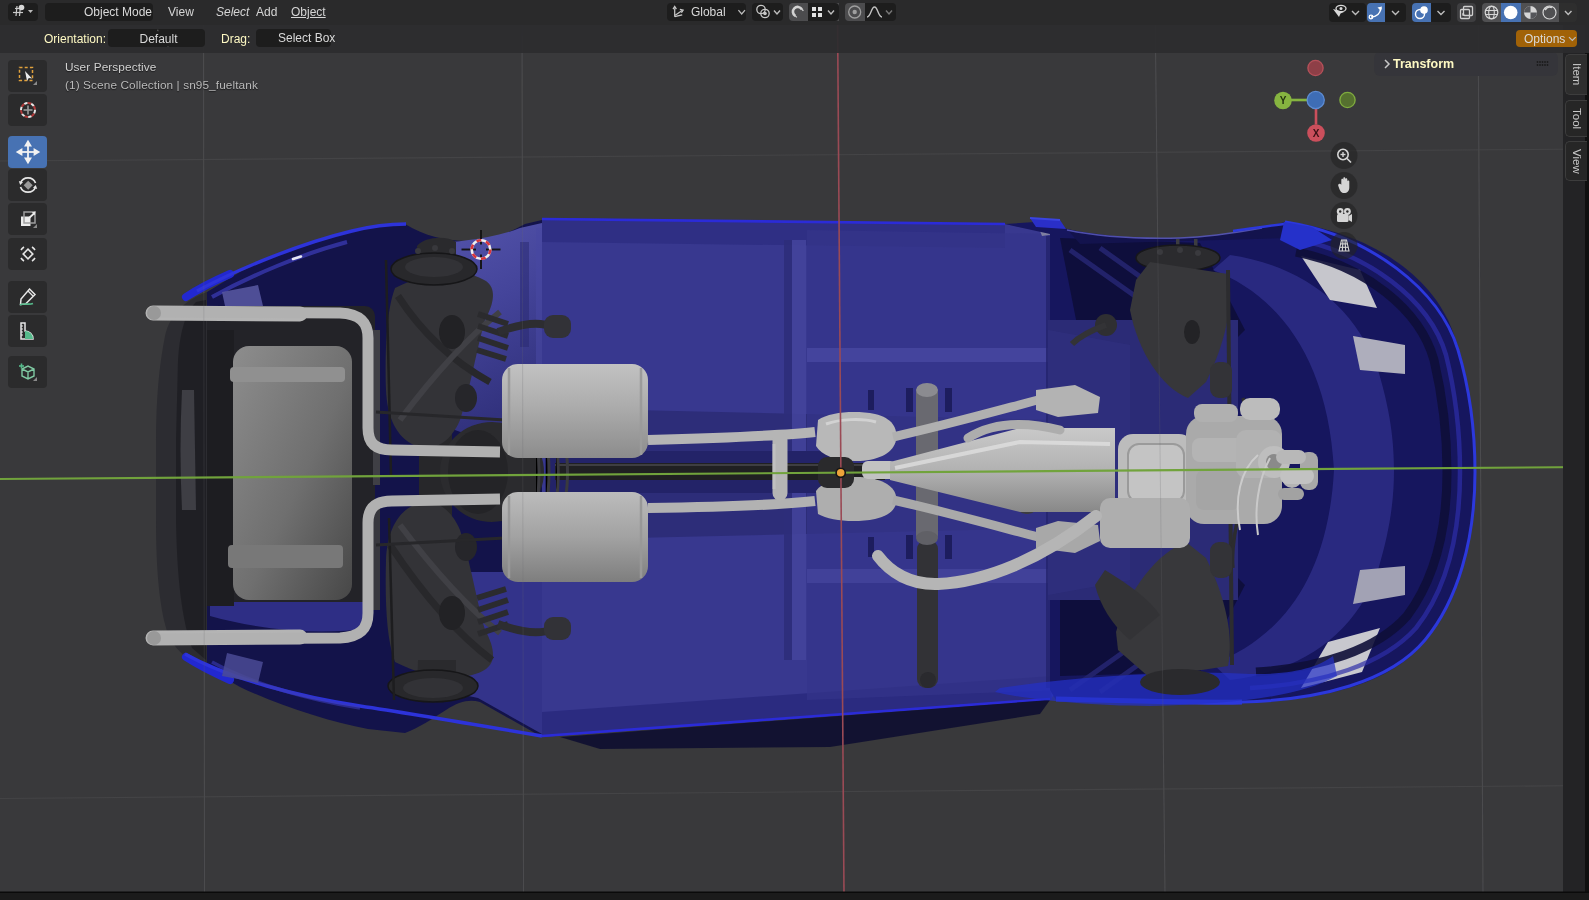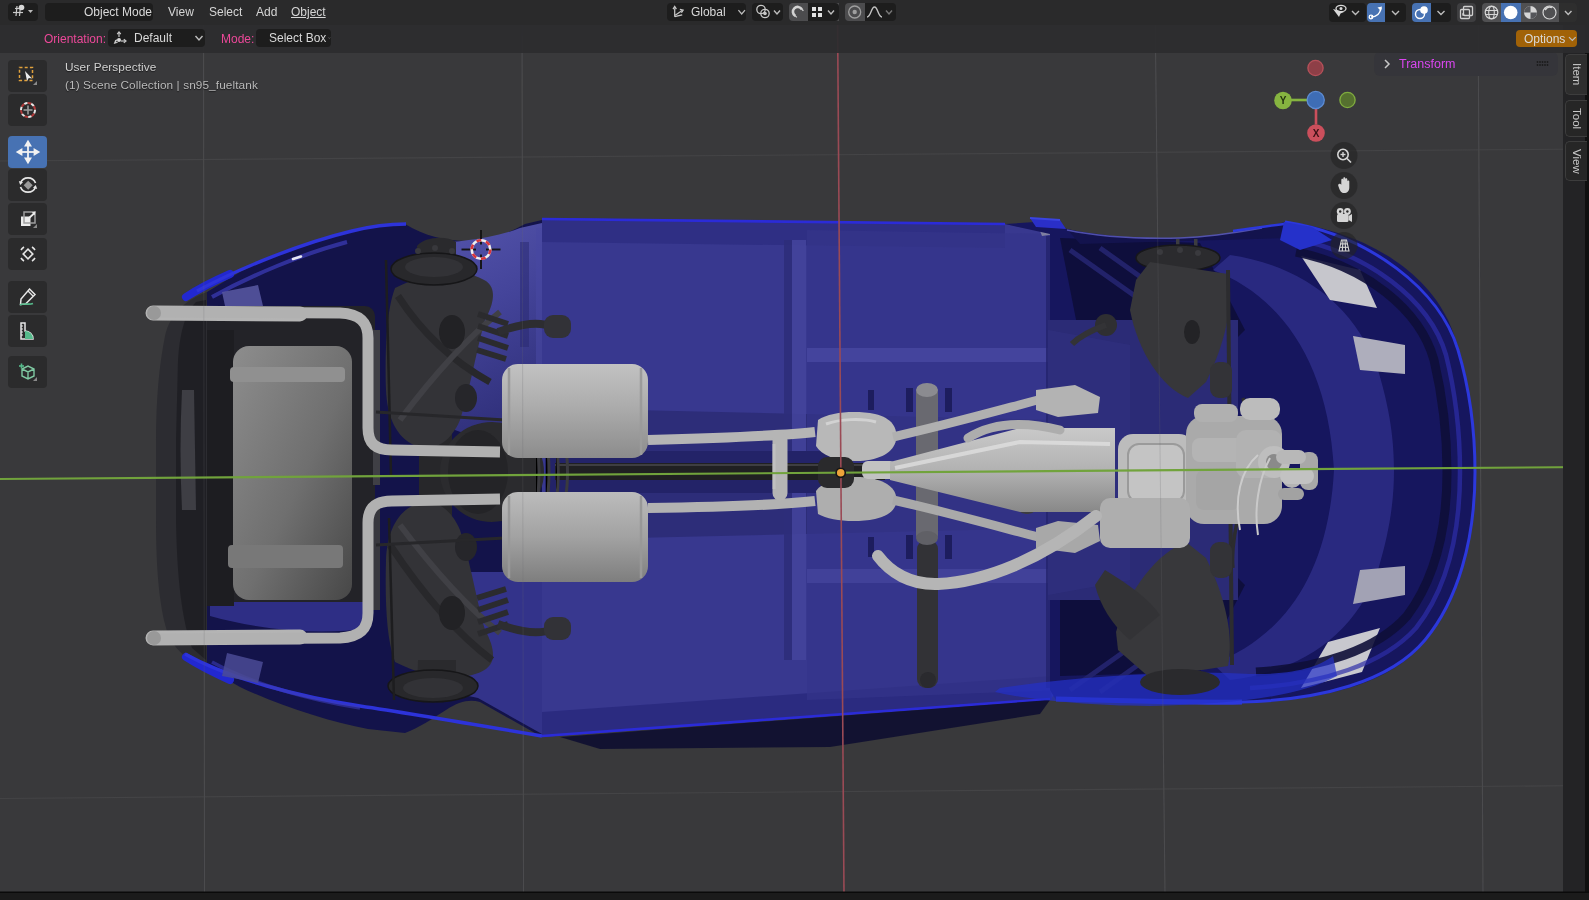--- a/index.html
+++ b/index.html
@@ -6,21 +6,21 @@
   html,body { width:1589px; height:900px; overflow:hidden; background:#39393b;
     font-family:"Liberation Sans", sans-serif; }
   #stage { position:relative; width:1589px; height:900px; background:#39393b; }
   #scene { position:absolute; left:0; top:0; }
   .bar { position:absolute; left:0; width:1589px; }
   #header { top:0; height:25px; background:#2a2a2b; z-index:20; }
   #toolset { top:25px; height:28px; background:rgba(44,44,46,0.93); z-index:19; }
   .btn { position:absolute; background:#1d1d1d; border-radius:4px; color:#d9d9d9;
     font-size:12px; display:flex; align-items:center; white-space:nowrap; }
   .menu { position:absolute; color:#d5d5d5; font-size:12px; top:4px; line-height:17px; }
-  .lbl { position:absolute; color:#ec4899; font-size:12px; }
+  .lbl { position:absolute; color:#fef9c3; font-size:12px; }
   #lefttools { position:absolute; left:8px; top:60px; z-index:15; }
   .tbtn { position:absolute; left:0; width:39px; height:31.5px; background:#2b2b2c;
     border-radius:4px; display:flex; align-items:center; justify-content:center; }
   .tbtn.active { background:#4772b3; }
   .overlay-text { position:absolute; z-index:12; color:#d2d2d2; font-size:11.8px;
     text-shadow:0 1px 1px rgba(0,0,0,0.6); letter-spacing:0.1px; }
   #vtabs { position:absolute; z-index:16; }
   .vtab { position:absolute; width:22px; background:#262626; border:1px solid #3d3d3d;
     border-right:none; border-radius:5px 0 0 5px; color:#c8c8c8; font-size:11.5px; }
   .vtab { display:flex; align-items:center; justify-content:center; }
@@ -370,21 +370,21 @@
             <path d="M 6,14 L 4,14 L 4,12"></path>
         </g>
         <rect x="6.5" y="6.5" width="5" height="5" fill="#d9d9d9"></rect>
       </svg>
       <span style="margin-left:3px;">Object Mode</span>
       <svg width="10" height="8" viewBox="0 0 10 8" style="margin-left:8px;">
           <path d="M 1.5,2 L 5,6 L 8.5,2" stroke="#bdbdbd" stroke-width="1.4" fill="none"></path>
         </svg>
     </div>
     <span class="menu" style="left:168px;">View</span>
-    <span class="menu" style="left:209px;">Select</span>
+    <span class="menu" style="left:216px;font-style:italic;">Select</span>
     <span class="menu" style="left:256px;text-align:center;">Add</span>
     <span class="menu" style="left:291px;text-decoration:underline;">Object</span>
 
     <div class="btn" style="left:667px;top:2.5px;width:79px;height:18px;">
       <svg width="18" height="18" viewBox="0 0 18 18" style="margin-left:3px;">
         <g stroke="#c9c9c9" stroke-width="1.3" fill="none">
           <line x1="5" y1="14" x2="5" y2="5"></line>
             <line x1="5" y1="14" x2="13" y2="12"></line>
           <path d="M 3.2,6 L 5,3 L 6.8,6"></path>
             <path d="M 10.5,6.2 L 14,7 L 12.2,9.8"></path>
@@ -507,39 +507,39 @@
       </div>
       <div style="position:absolute;left:76.5px;width:18.5px;height:19px;background:#2e2e2e;">
         <svg width="18.5" height="19" viewBox="0 0 18.5 19">
             <path d="M 6,8 L 9.2,11.5 L 12.5,8" stroke="#bdbdbd" stroke-width="1.4" fill="none"></path>
           </svg>
       </div>
     </div>
   </div>
   <div id="toolset" class="bar">
     <span class="lbl" style="left:44px;top:7px;">Orientation:</span>
-    <div class="btn" style="left:108px;top:4px;width:97px;height:18px;">
+    <div class="btn" style="left:108px;top:4px;width:97px;height:18px;flex-direction:column;">
       <svg width="20" height="18" viewBox="0 0 20 18" style="margin-left:2px;">
         <g stroke="#c9c9c9" stroke-width="1.2" fill="none">
           <line x1="9" y1="4" x2="9" y2="8"></line>
             <path d="M 7.2,5.2 L 9,3 L 10.8,5.2"></path>
           <line x1="11" y1="12" x2="15" y2="12"></line>
             <path d="M 13.8,10.2 L 16,12 L 13.8,13.8"></path>
           <path d="M 7,10.5 L 5,13.5 M 5.8,11 L 4.6,14.2 L 7.6,13.2" stroke-width="1.1"></path>
         </g>
         <circle cx="9" cy="11" r="2" fill="#d9d9d9"></circle>
       </svg>
       <span style="margin-left:4px;">Default</span>
       <svg width="10" height="8" viewBox="0 0 10 8" style="margin-left:22px;">
           <path d="M 1.5,2 L 5,6 L 8.5,2" stroke="#bdbdbd" stroke-width="1.4" fill="none"></path>
         </svg>
     </div>
-    <span class="lbl" style="left:221px;top:7px;">Mode:</span>
+    <span class="lbl" style="left:221px;top:7px;">Drag:</span>
     <div class="btn" style="left:256px;top:4px;width:75px;height:18px;">
-      <span style="margin-left:13px;">Select Box</span>
+      <span style="margin-left:22px;">Select Box</span>
       <svg width="9" height="8" viewBox="0 0 10 8" style="margin-left:2px;">
           <path d="M 1.5,2 L 5,6 L 8.5,2" stroke="#bdbdbd" stroke-width="1.4" fill="none"></path>
         </svg>
     </div>
     <div class="btn" style="left:1516px;top:5px;width:61px;height:17px;background:#a16207;">
       <span style="margin-left:8px;">Options</span>
       <svg width="9" height="8" viewBox="0 0 9 8" style="margin-left:3px;">
           <path d="M 1,2 L 4.5,5.5 L 8,2" stroke="#bdbdbd" stroke-width="1.3" fill="none"></path>
         </svg>
     </div>
@@ -629,21 +629,21 @@
     </div>
   </div>
 
   <div class="overlay-text" style="left:65px;top:60px;">User Perspective</div>
   <div class="overlay-text" style="left:65px;top:78px;color:#b9b9b9;">(1) Scene Collection | sn95_fueltank</div>
 
   <div style="position:absolute;left:1374px;top:52px;width:184px;height:24px;background:#35353a;border-radius:6px;z-index:16;display:flex;align-items:center;">
     <svg width="12" height="12" viewBox="0 0 12 12" style="margin-left:7px;">
         <path d="M 4,2 L 8,6 L 4,10" stroke="#c8c8c8" stroke-width="1.5" fill="none"></path>
       </svg>
-    <span style="color:#d946ef;font-size:12.5px;margin-left:6px;">Transform</span>
+    <span style="color:#fef9c3;font-size:12.5px;font-weight:bold;">Transform</span>
     <svg width="14" height="10" viewBox="0 0 14 10" style="margin-left:auto;margin-right:8px;">
       <g fill="#1c1c1c">
         <circle cx="1.5" cy="3" r="0.9"></circle>
           <circle cx="4" cy="3" r="0.9"></circle>
           <circle cx="6.5" cy="3" r="0.9"></circle>
           <circle cx="9" cy="3" r="0.9"></circle>
           <circle cx="11.5" cy="3" r="0.9"></circle>
         <circle cx="1.5" cy="6" r="0.9"></circle>
           <circle cx="4" cy="6" r="0.9"></circle>
           <circle cx="6.5" cy="6" r="0.9"></circle>

